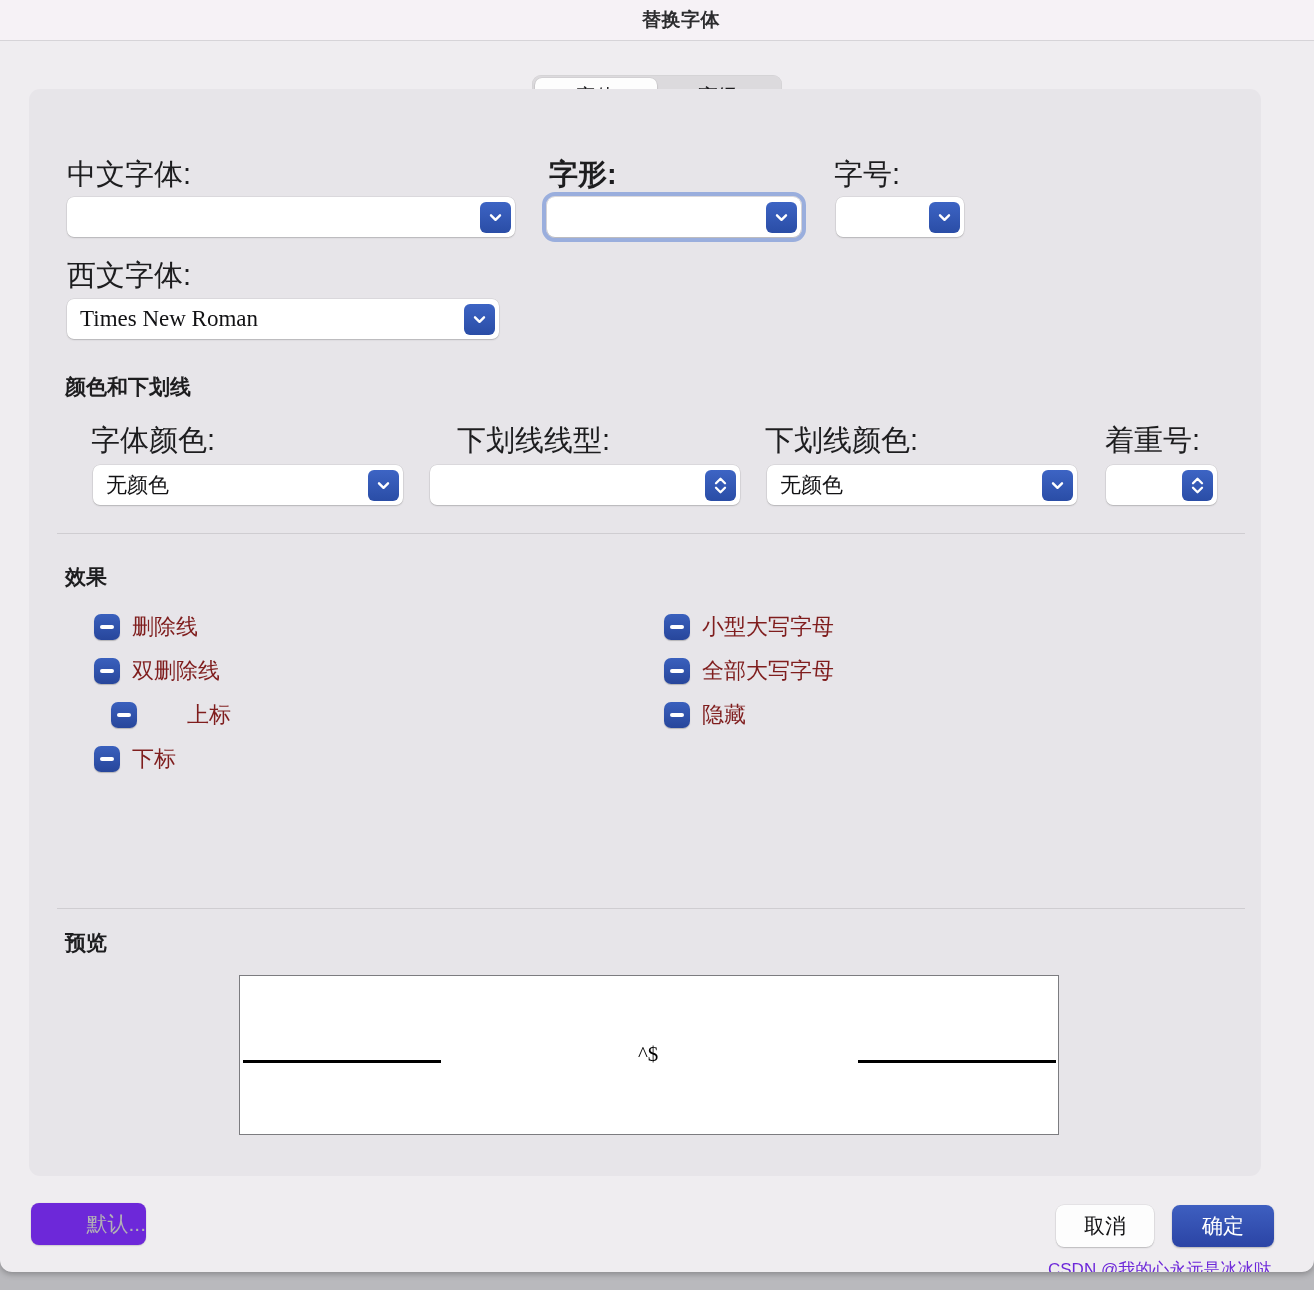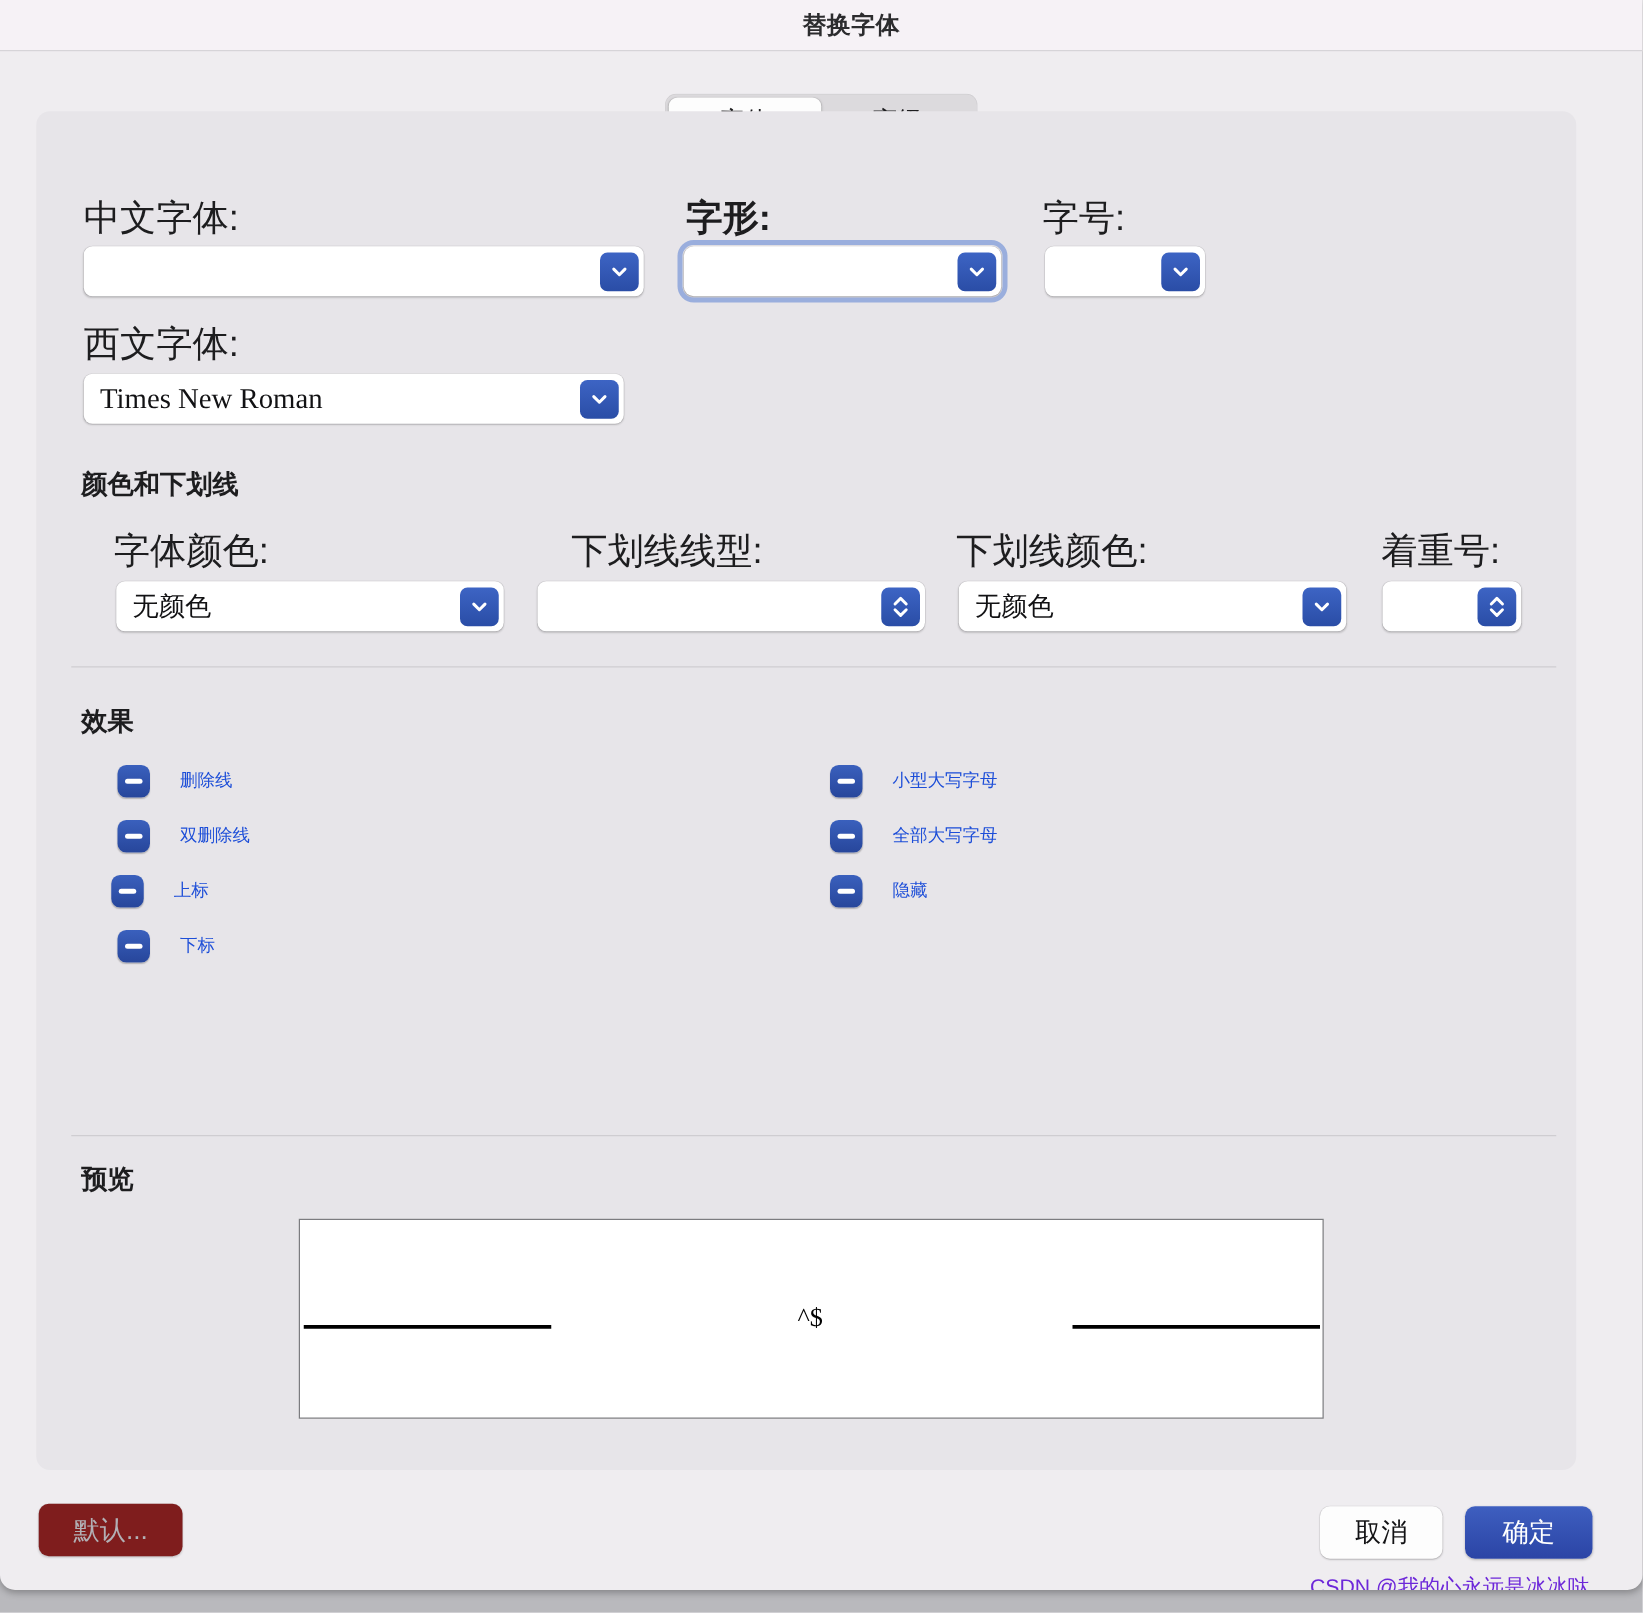--- a/index.html
+++ b/index.html
@@ -121,22 +121,22 @@
     box-shadow: 0 1px 1px rgba(0,0,0,.22);
     display: flex; align-items: center; justify-content: center;
     flex: 0 0 auto;
   }
   .chkbox .dash {
     width: 14px; height: 3.5px;
     background: #ffffff;
     border-radius: 2px;
   }
   .chkrow .chklabel {
-    margin-left: 24px;
-    font-size: 14px; color: #1d4ed8;
+    margin-left: 12px;
+    font-size: 22px; color: #7f1d1d;
   }
   
   .divider {
     position: absolute;
     height: 1px;
     background: #cfcdd1;
   }
   
   .preview-box {
     position: absolute;
@@ -157,23 +157,24 @@
   
   .footer-btn {
     position: absolute;
     height: 42px;
     border-radius: 8px;
     display: flex; align-items: center; justify-content: center;
     font-size: 21px;
     box-sizing: border-box;
   }
   .btn-default {
-    background: #7f1d1d;
+    background: #6d28d9;
     color: #b2b0b5;
     box-shadow: 0 1px 1.5px rgba(0,0,0,.12), 0 0 0 .5px rgba(0,0,0,.05);
+    justify-content: flex-end;
   }
   .btn-cancel {
     background: #fdfdfd;
     color: #121214;
     box-shadow: 0 1px 1.5px rgba(0,0,0,.18), 0 0 0 .5px rgba(0,0,0,.08);
   }
   .btn-ok {
     background: linear-gradient(180deg,#3e5fc0 0%,#2b44a5 100%);
     color: #ffffff;
     box-shadow: 0 1px 2px rgba(0,0,0,.25);
@@ -303,21 +304,21 @@
             <span class="dash"></span>
           </span>
         <span class="chklabel">删除线</span>
       </div>
       <div class="chkrow" style="left:65px; top:567px;">
         <span class="chkbox">
             <span class="dash"></span>
           </span>
         <span class="chklabel">双删除线</span>
       </div>
-      <div class="chkrow" style="left:60px; top:611px;">
+      <div class="chkrow" style="left:82px; top:611px;gap:38px;">
         <span class="chkbox">
             <span class="dash"></span>
           </span>
         <span class="chklabel">上标</span>
       </div>
       <div class="chkrow" style="left:65px; top:655px;">
         <span class="chkbox">
             <span class="dash"></span>
           </span>
         <span class="chklabel">下标</span>

